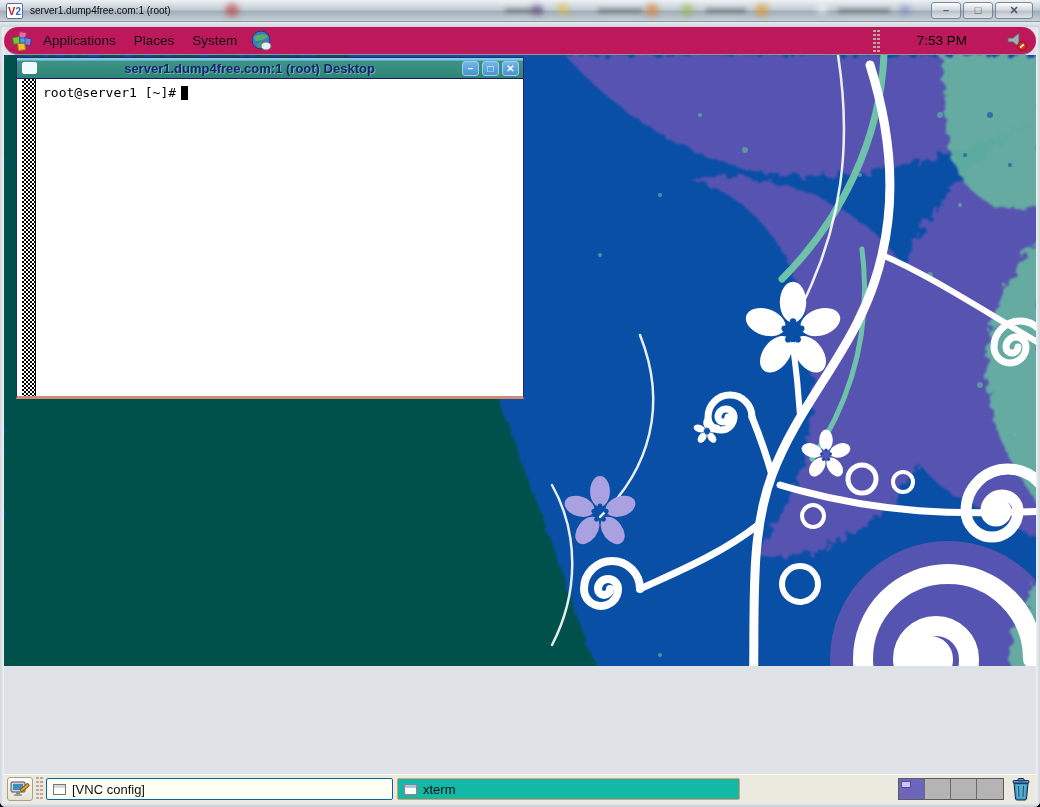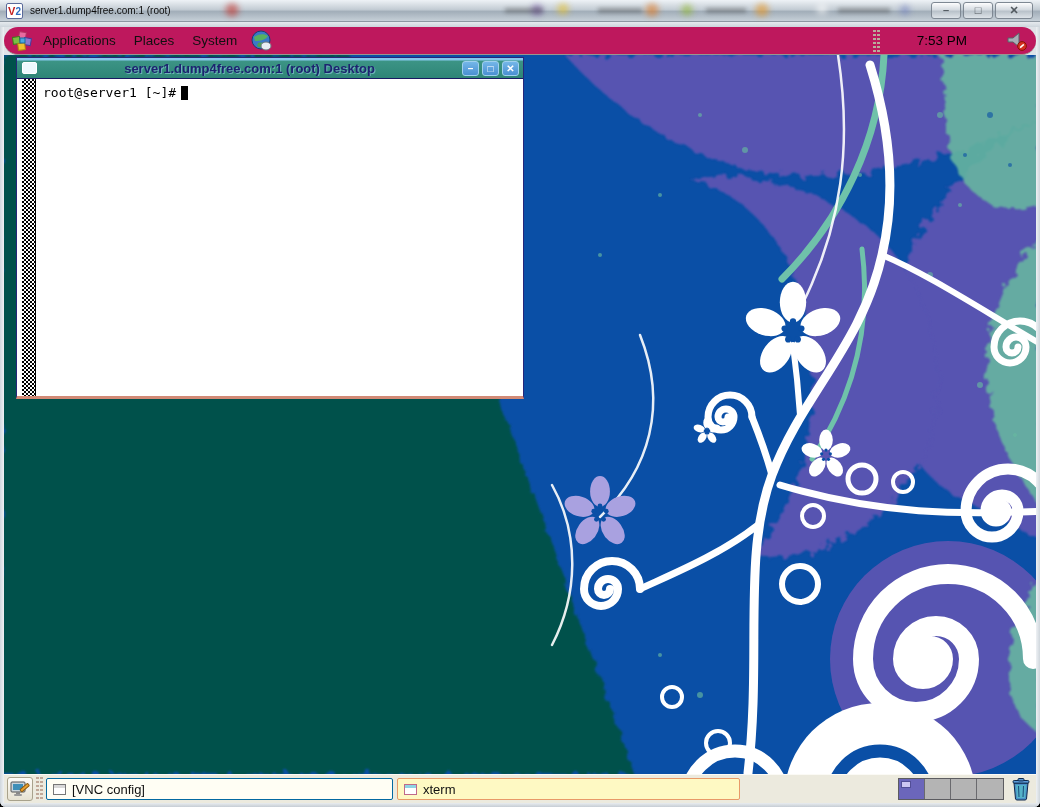--- a/index.html
+++ b/index.html
@@ -55,21 +55,21 @@
   .menu-item { font-size:13.5px; color:#101010; padding:0 9px; line-height:27px; cursor:default; }
   .globe-launcher { width:24px; height:24px; margin-left:4px; }
   .menubar-right { margin-left:auto; display:flex; align-items:center;gap:31px; }
   .applet-handle { width:8px; height:22px; margin-right:6px;
     background:repeating-linear-gradient(to bottom,#b9ab9b 0 2px,transparent 2px 4px) 1px 0/3px 100% no-repeat,
                repeating-linear-gradient(to bottom,#b9ab9b 0 2px,transparent 2px 4px) 5px 0/3px 100% no-repeat; }
   .clock { font-size:13.5px; color:#000; margin-right:8px; }
   .volume-icon { width:22px; height:20px; margin-right:8px; }
 
   
-  .desktop { position:absolute; left:4px; top:55px; width:1032px; height:719px; overflow:hidden;
+  .desktop { position:absolute; left:4px; top:55px; width:1032px; height:611px; overflow:hidden;
     background:#0a4fa6; z-index:10; }
   .desktop > svg.wall { position:absolute; left:-4px; top:0; width:1040px; height:719px; }
 
   
   .xterm-win { position:absolute; left:12px; top:2px; width:508px; height:342px;
     border:1px solid #26267a; border-bottom:3px solid #d28a76; background:#fff; z-index:20; }
   .xterm-titlebar { height:21px; display:flex; align-items:center;
     background:linear-gradient(#86c8ec 0,#86c8ec 2px,#3c9485 3px,#2e8577 100%);
     border-bottom:1px solid #191962; }
   .xterm-menu-btn { width:15px; height:12px; margin-left:5px; background:#eef8fd;
@@ -96,21 +96,21 @@
     background:#eceade; border-top:1px solid #fbfaf5; display:flex; align-items:center;
     padding:0 3px; z-index:30; }
   .show-desktop { width:26px; height:24px; border:1px solid #a8a28c; border-radius:3px;
     background:linear-gradient(#fdfcf8,#e6e2d2); display:flex; align-items:center; justify-content:center; }
   .panel-handle { width:9px; height:24px; margin:0 2px;
     background:repeating-linear-gradient(to bottom,#c0a898 0 2px,transparent 2px 4px) 1px 0/3px 100% no-repeat,
                repeating-linear-gradient(to bottom,#c0a898 0 2px,transparent 2px 4px) 5px 0/3px 100% no-repeat; }
   .task-btn { height:22px; border-radius:2px; display:flex; align-items:center; padding-left:6px;
     font-size:13px; color:#101010; margin-right:4px; }
   .task-btn.vncconfig { width:347px; background:#fffef4; border:1px solid #0369a1; }
-  .task-btn.xterm-task { width:343px; background:#fef9c3; border:1px solid #e89a68; }
+  .task-btn.xterm-task { width:343px; background:#14b8a6; border:1px solid #e89a68; }
   .task-icon { width:13px; height:11px; border:1px solid #777; background:#fff; margin-right:6px; position:relative; }
   .task-icon::before { content:""; position:absolute; left:0; top:0; right:0; height:3px; background:#d8d8d8; }
   .task-btn.xterm-task .task-icon { border-color:#c06a8a; }
   .task-btn.xterm-task .task-icon::before { background:#8fd4e4; }
   .panel-spacer { flex:1; }
   .pager { display:flex; height:22px; border:1px solid #5c5c60; background:#8f8f92; }
   .pager-cell { width:26px; height:20px; background:#b4b4b4; border-right:1px solid #6a6a6e; position:relative; }
   .pager-cell:last-child { border-right:none; }
   .pager-cell.active { background:#6b66bb; }
   .pager-cell.active .mini-win { position:absolute; left:2px; top:2px; width:10px; height:7px;

